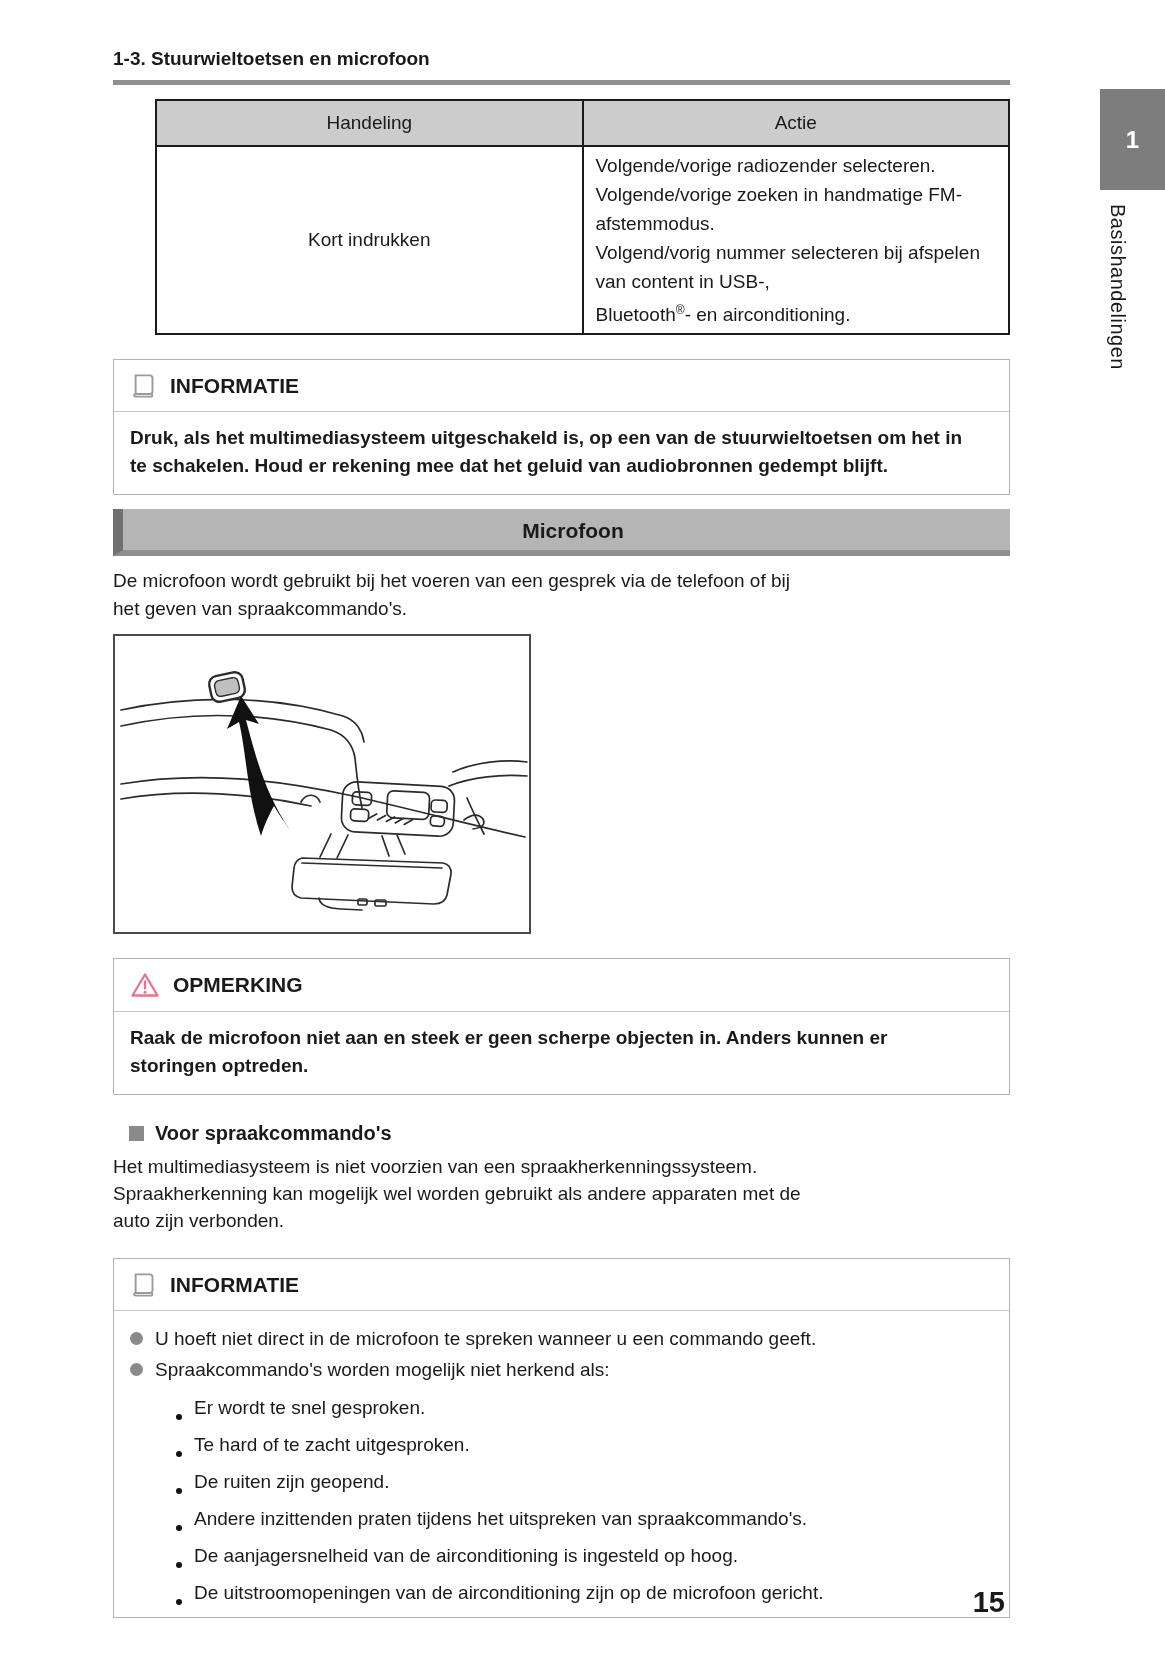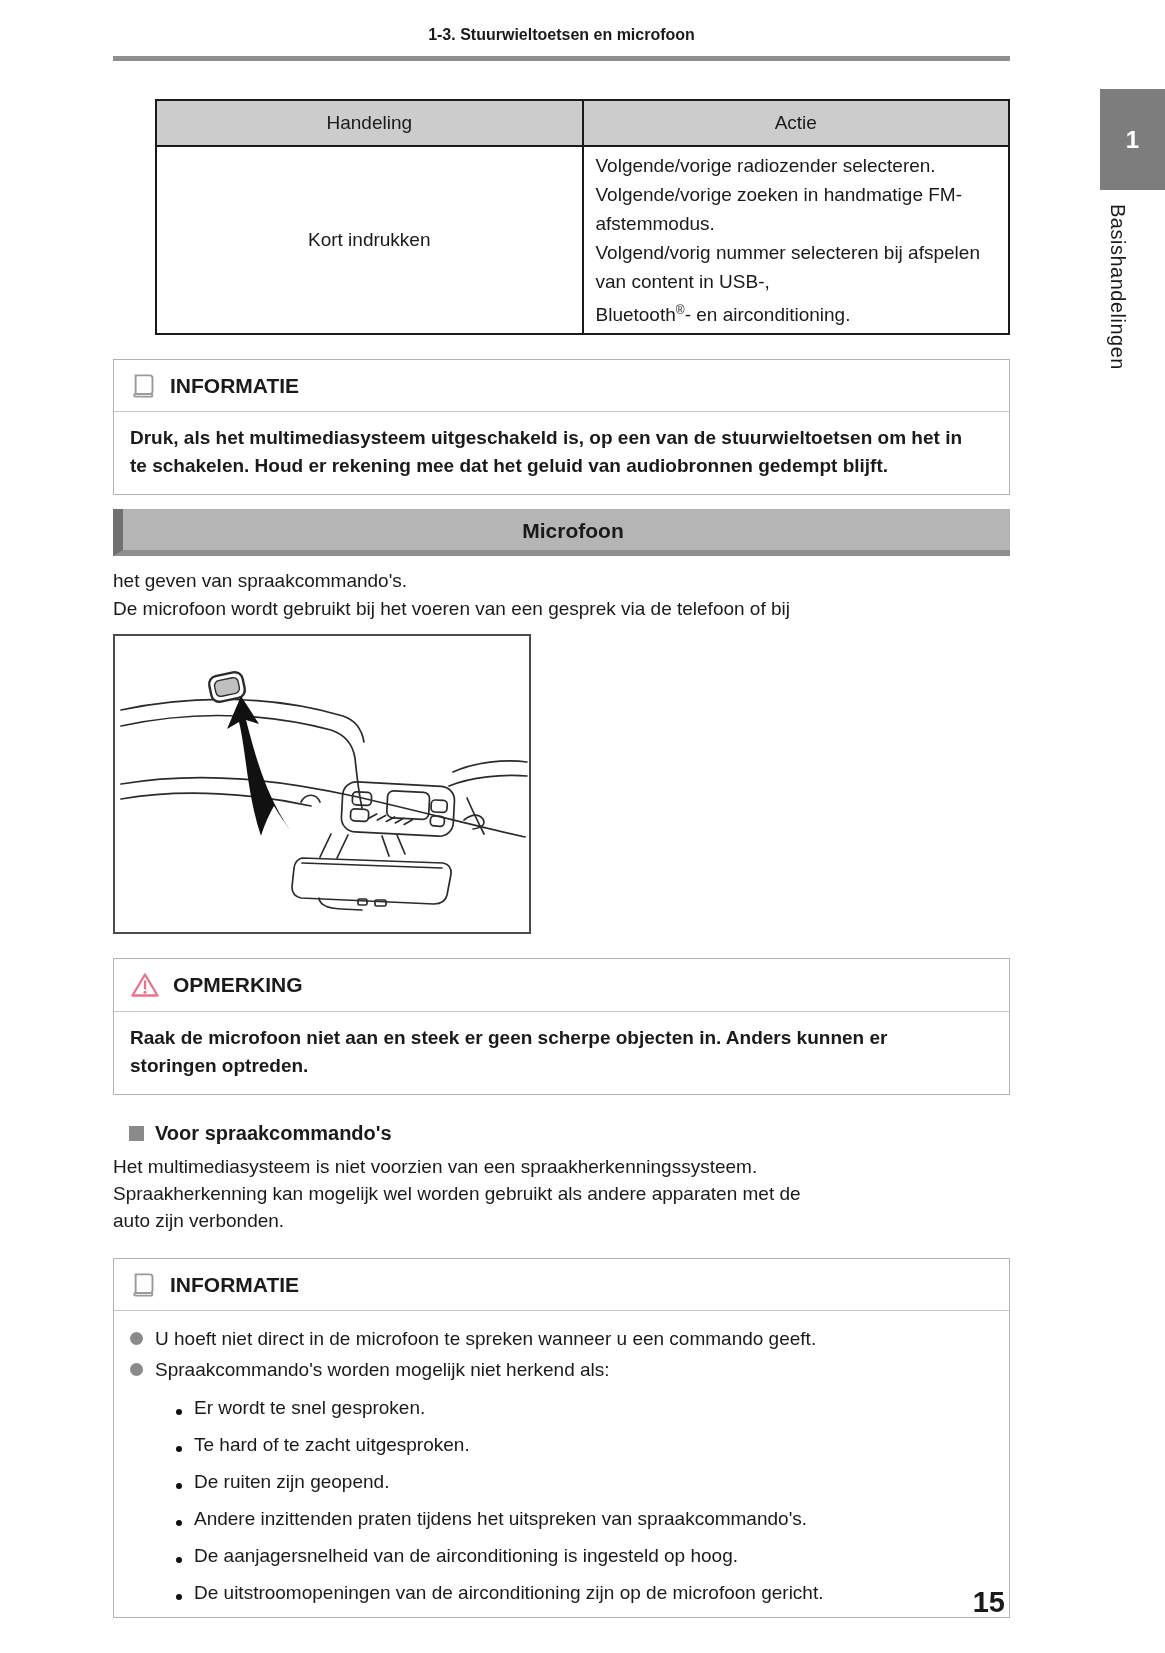--- a/index.html
+++ b/index.html
@@ -1,23 +1,23 @@
 <!DOCTYPE html>
 <html><head>
 <meta charset="utf-8">
 <style>
   html,body{margin:0;padding:0;background:#ffffff;}
   .page{position:relative;width:1165px;height:1653px;background:#ffffff;
         font-family:"Liberation Sans", sans-serif;color:#1a1a1a;overflow:hidden;}
   .content{position:absolute;left:113px;top:0;width:897px;}
 
-  .doc-title{margin-top:24px;text-align:center;font-size:16px;font-weight:bold;line-height:22px;}
+  .doc-title{margin-top:48px;text-align:left;font-size:19px;font-weight:bold;line-height:22px;}
   .title-rule{margin-top:10px;height:5px;background:#8f8f8f;}
 
-  table.spec{border-collapse:collapse;margin:38px 0 0 42px;width:855px;table-layout:fixed;font-size:19px;}
+  table.spec{border-collapse:collapse;margin:14px 0 0 42px;width:855px;table-layout:fixed;font-size:19px;}
   table.spec th,table.spec td{border:2px solid #1a1a1a;}
   table.spec th{background:#cccccc;font-weight:normal;height:42px;text-align:center;}
   td.action-cell{text-align:center;vertical-align:middle;width:157px;}
   td.detail-cell{padding:4px 12px;vertical-align:middle;}
   td.detail-cell .tline{line-height:29px;}
   sup{font-size:12px;}
 
   .info-box{border:1px solid #b3b3b3;margin-top:24px;}
   .box-head{display:flex;align-items:center;gap:13px;padding:12px 16px;border-bottom:1px solid #c6c6c6;
             font-size:21px;font-weight:bold;}
@@ -33,21 +33,21 @@
 
   .subhead{margin-top:26px;display:flex;align-items:center;gap:11px;font-size:20px;font-weight:bold;line-height:24px;padding-left:16px;}
   .sq{width:15px;height:15px;background:#8a8a8a;flex:0 0 auto;}
 
   .para{margin-top:8px;font-size:19px;line-height:27px;}
 
   .blist{padding:10px 16px 12px;font-size:19px;}
   .brow{display:flex;align-items:flex-start;gap:12px;margin:4px 0;line-height:27px;}
   .disc{width:13px;height:13px;border-radius:50%;background:#8a8a8a;flex:0 0 auto;margin-top:7px;}
   .sublist{margin-left:46px;}
-  .subrow{display:flex;align-items:center;gap:12px;margin-top:12px;line-height:25px;}
+  .subrow{display:flex;align-items:flex-end;gap:12px;margin-top:12px;line-height:25px;}
   .dot{width:6px;height:6px;border-radius:50%;background:#111;flex:0 0 auto;margin-top:9px;}
 
   .side-tab{position:absolute;left:1100px;top:89px;width:65px;height:101px;background:#7d7d7d;color:#ffffff;
             font-size:24px;font-weight:bold;display:flex;align-items:center;justify-content:center;}
   .side-label{position:absolute;left:1106px;top:204px;writing-mode:vertical-rl;font-size:20px;color:#1a1a1a;
               letter-spacing:0.5px;}
 
   .page-num{position:absolute;right:160px;top:1586px;font-size:29px;font-weight:bold;}
 
   .icon{flex:0 0 auto;display:inline-flex;}
@@ -91,22 +91,22 @@
       </div>
       <div class="box-body">
         <div>Druk, als het multimediasysteem uitgeschakeld is, op een van de stuurwieltoetsen om het in</div>
         <div>te schakelen. Houd er rekening mee dat het geluid van audiobronnen gedempt blijft.</div>
       </div>
     </div>
 
     <div class="bar-heading">Microfoon</div>
 
     <div class="intro">
+      <div>De microfoon wordt gebruikt bij het voeren van een gesprek via de telefoon of bij</div>
       <div>het geven van spraakcommando's.</div>
-      <div>De microfoon wordt gebruikt bij het voeren van een gesprek via de telefoon of bij</div>
     </div>
 
     <div class="figure">
       <svg width="414" height="296" viewBox="0 0 414 296">
         <g fill="none" stroke="#2b2b2b" stroke-width="1.7" stroke-linecap="round" stroke-linejoin="round">
 
           <path d="M6,74 C80,58 160,60 228,80 C240,84 247,94 249,106"></path>
           <path d="M6,90 C80,74 150,77 216,94 C231,99 238,110 240,122 C242,142 244,158 247,172"></path>
           <path d="M6,148 C90,134 170,145 238,160 C300,174 360,190 410,201"></path>
           <path d="M6,163 C70,152 140,158 196,170"></path>

